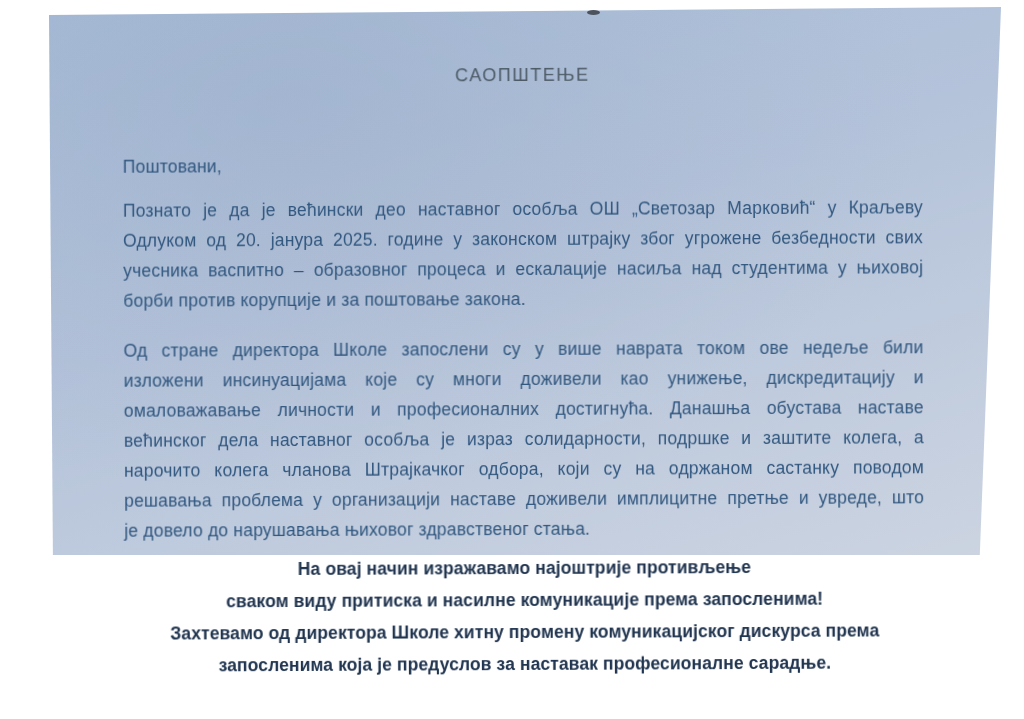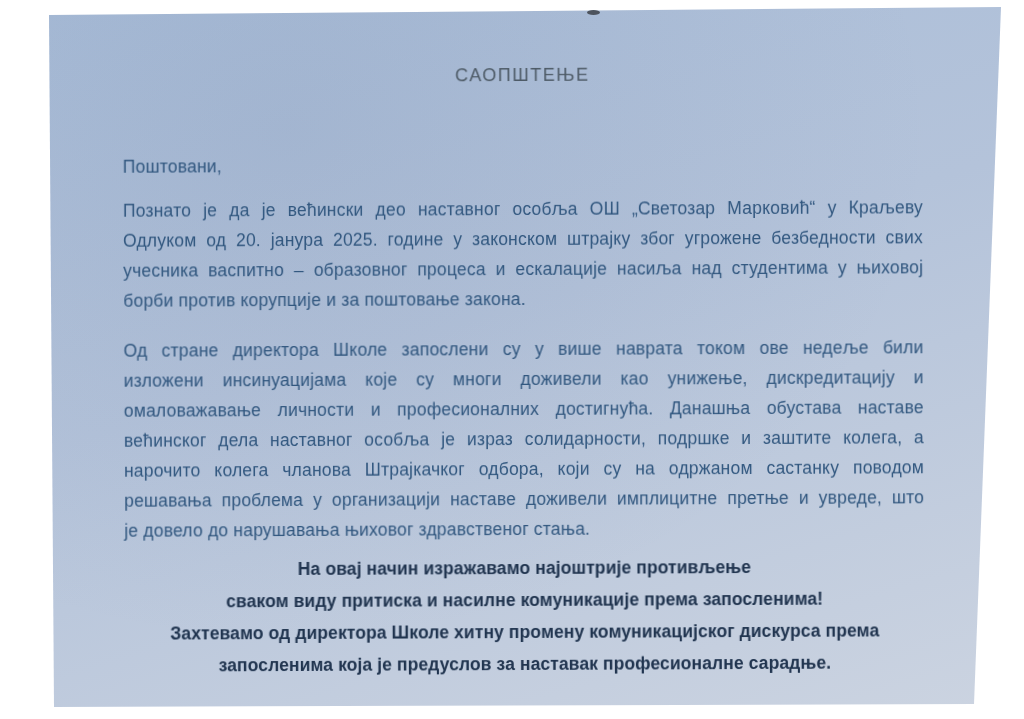--- a/index.html
+++ b/index.html
@@ -7,21 +7,21 @@
     padding: 0;
     background: var(--page_background, #ffffff);
     width: 1024px;
     height: 719px;
     overflow: hidden;
     font-family: "Liberation Sans", sans-serif;
   }
   .scene {
     position: relative;
     width: 1024px;
-    height: 719px;
+    height: 555px;
     background: var(--page_background, #ffffff);
     border-radius: 9px;
   }
   
   .paper {
     position: absolute;
     inset: 0;
     background: linear-gradient(163deg,
       var(--paper_top, #a9bdd8) 0%,
       #b4c3da 45%,

